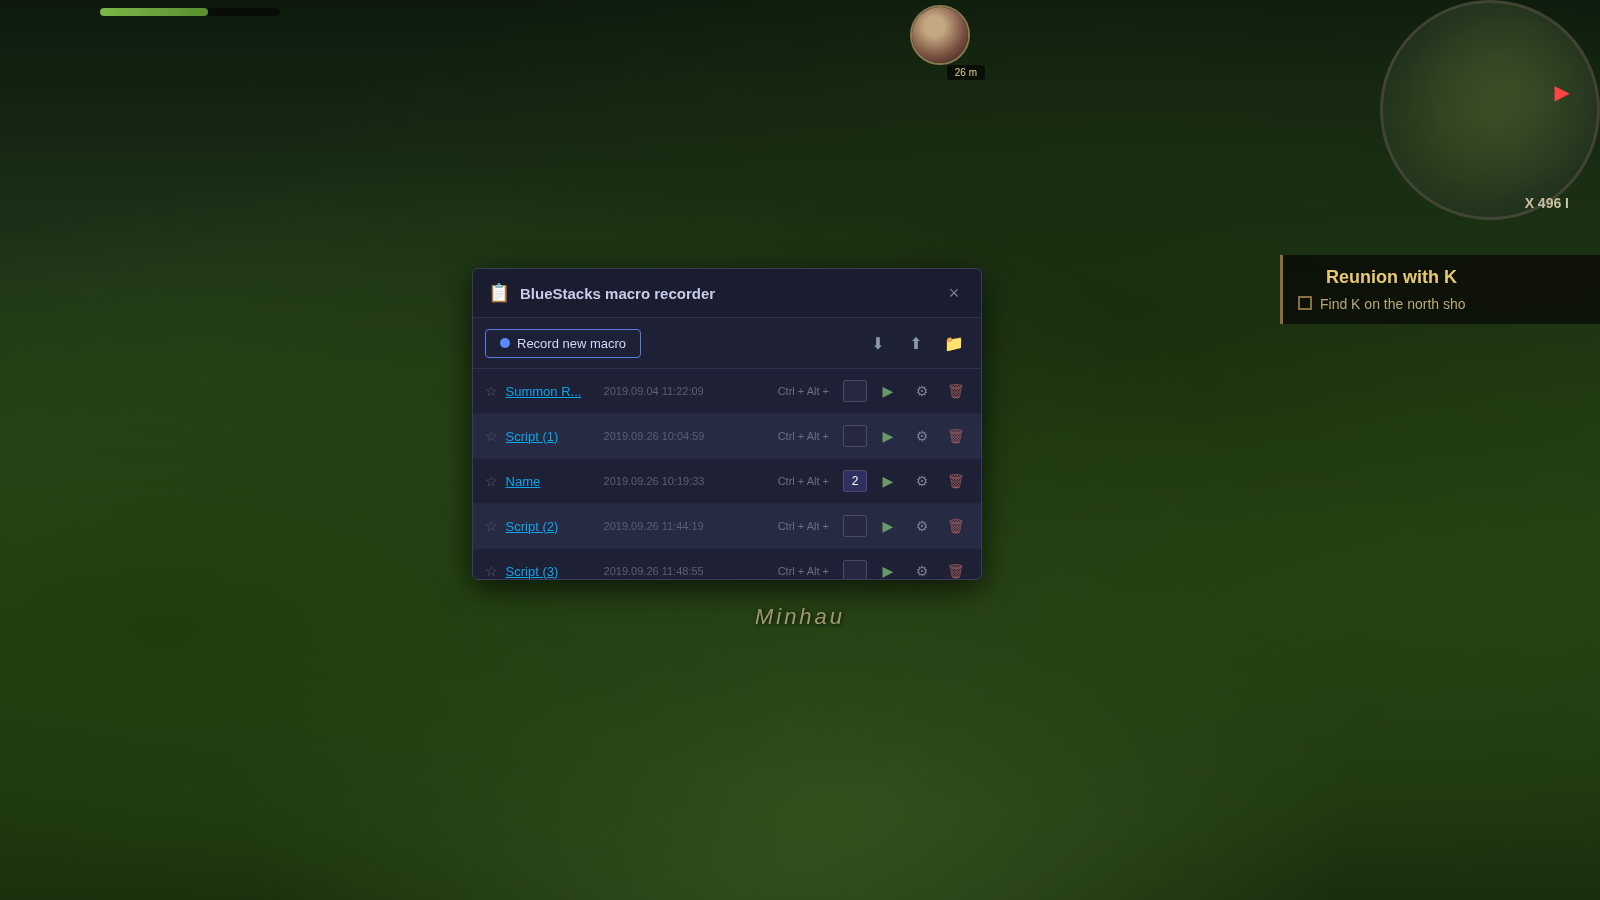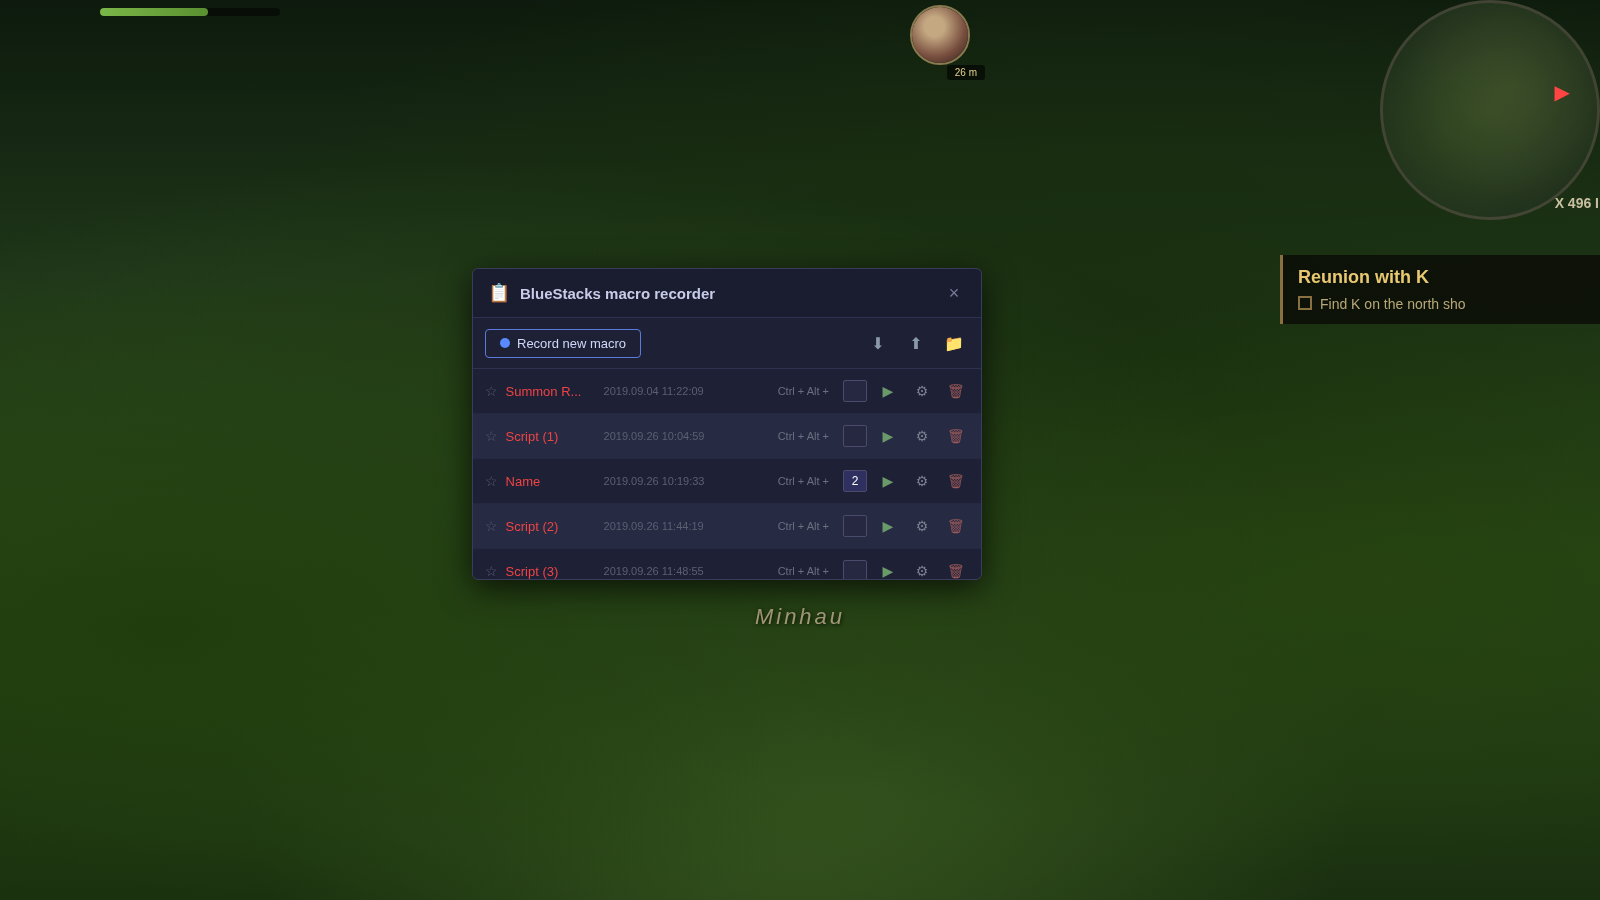--- a/index.html
+++ b/index.html
@@ -110,21 +110,21 @@
       top: 80px;
       right: 30px;
       color: #ff4444;
       font-size: 20px;
     }
 
     
     .coordinates {
       position: absolute;
       top: 195px;
-      right: 1px;
+      right: 31px;
       color: #c8c0a0;
       font-size: 14px;
       font-weight: bold;
     }
 
     
     .quest-panel {
       position: absolute;
       top: 255px;
       right: 0;
@@ -132,20 +132,21 @@
       background: rgba(10,8,5,0.75);
       border-left: 3px solid #8a7040;
       padding: 12px 15px;
     }
 
     .quest-title {
       color: #e8c870;
       font-size: 18px;
       font-weight: bold;
       margin-bottom: 8px;
+      margin-left: 28px;
     }
 
     .quest-item {
       display: flex;
       gap: 8px;
       color: #b8a878;
       font-size: 14px;
     }
 
     .quest-checkbox {
@@ -299,24 +300,25 @@
     }
 
     .star-icon {
       color: #5a5a7a;
       font-size: 14px;
       flex-shrink: 0;
       cursor: pointer;
     }
 
     .macro-name {
-      color: #ef4444;
+      color: #0ea5e9;
       font-size: 13px;
       min-width: 90px;
       flex-shrink: 0;
+      text-decoration: underline;
     }
 
     .macro-date {
       color: #5a6070;
       font-size: 11px;
       flex: 1;
     }
 
     .macro-shortcut {
       color: #6a7080;

